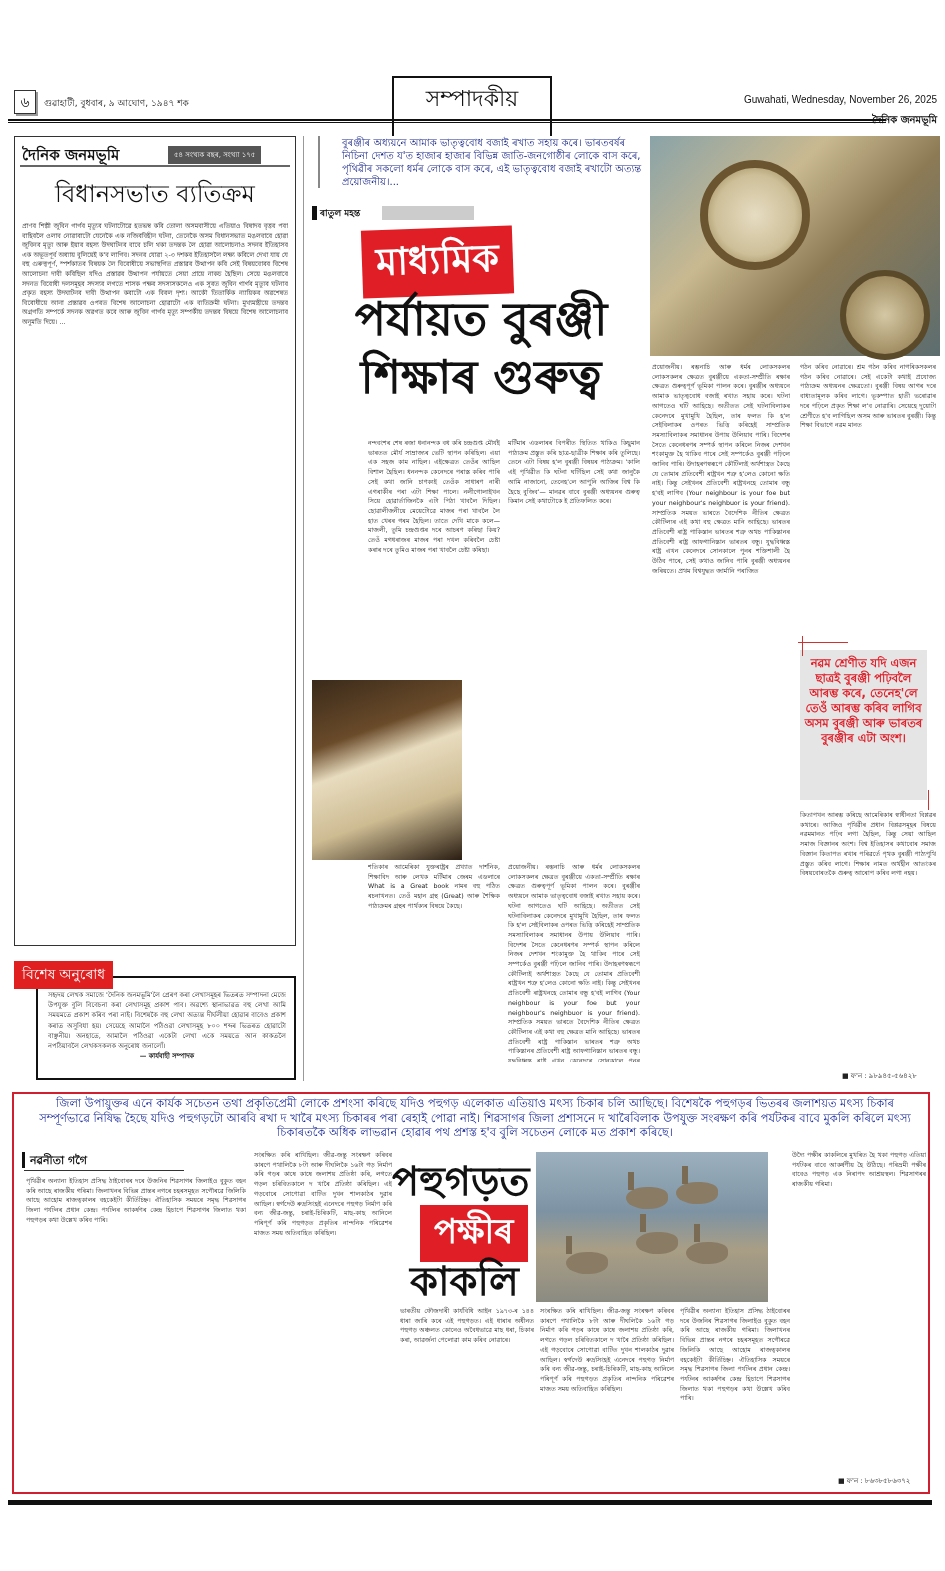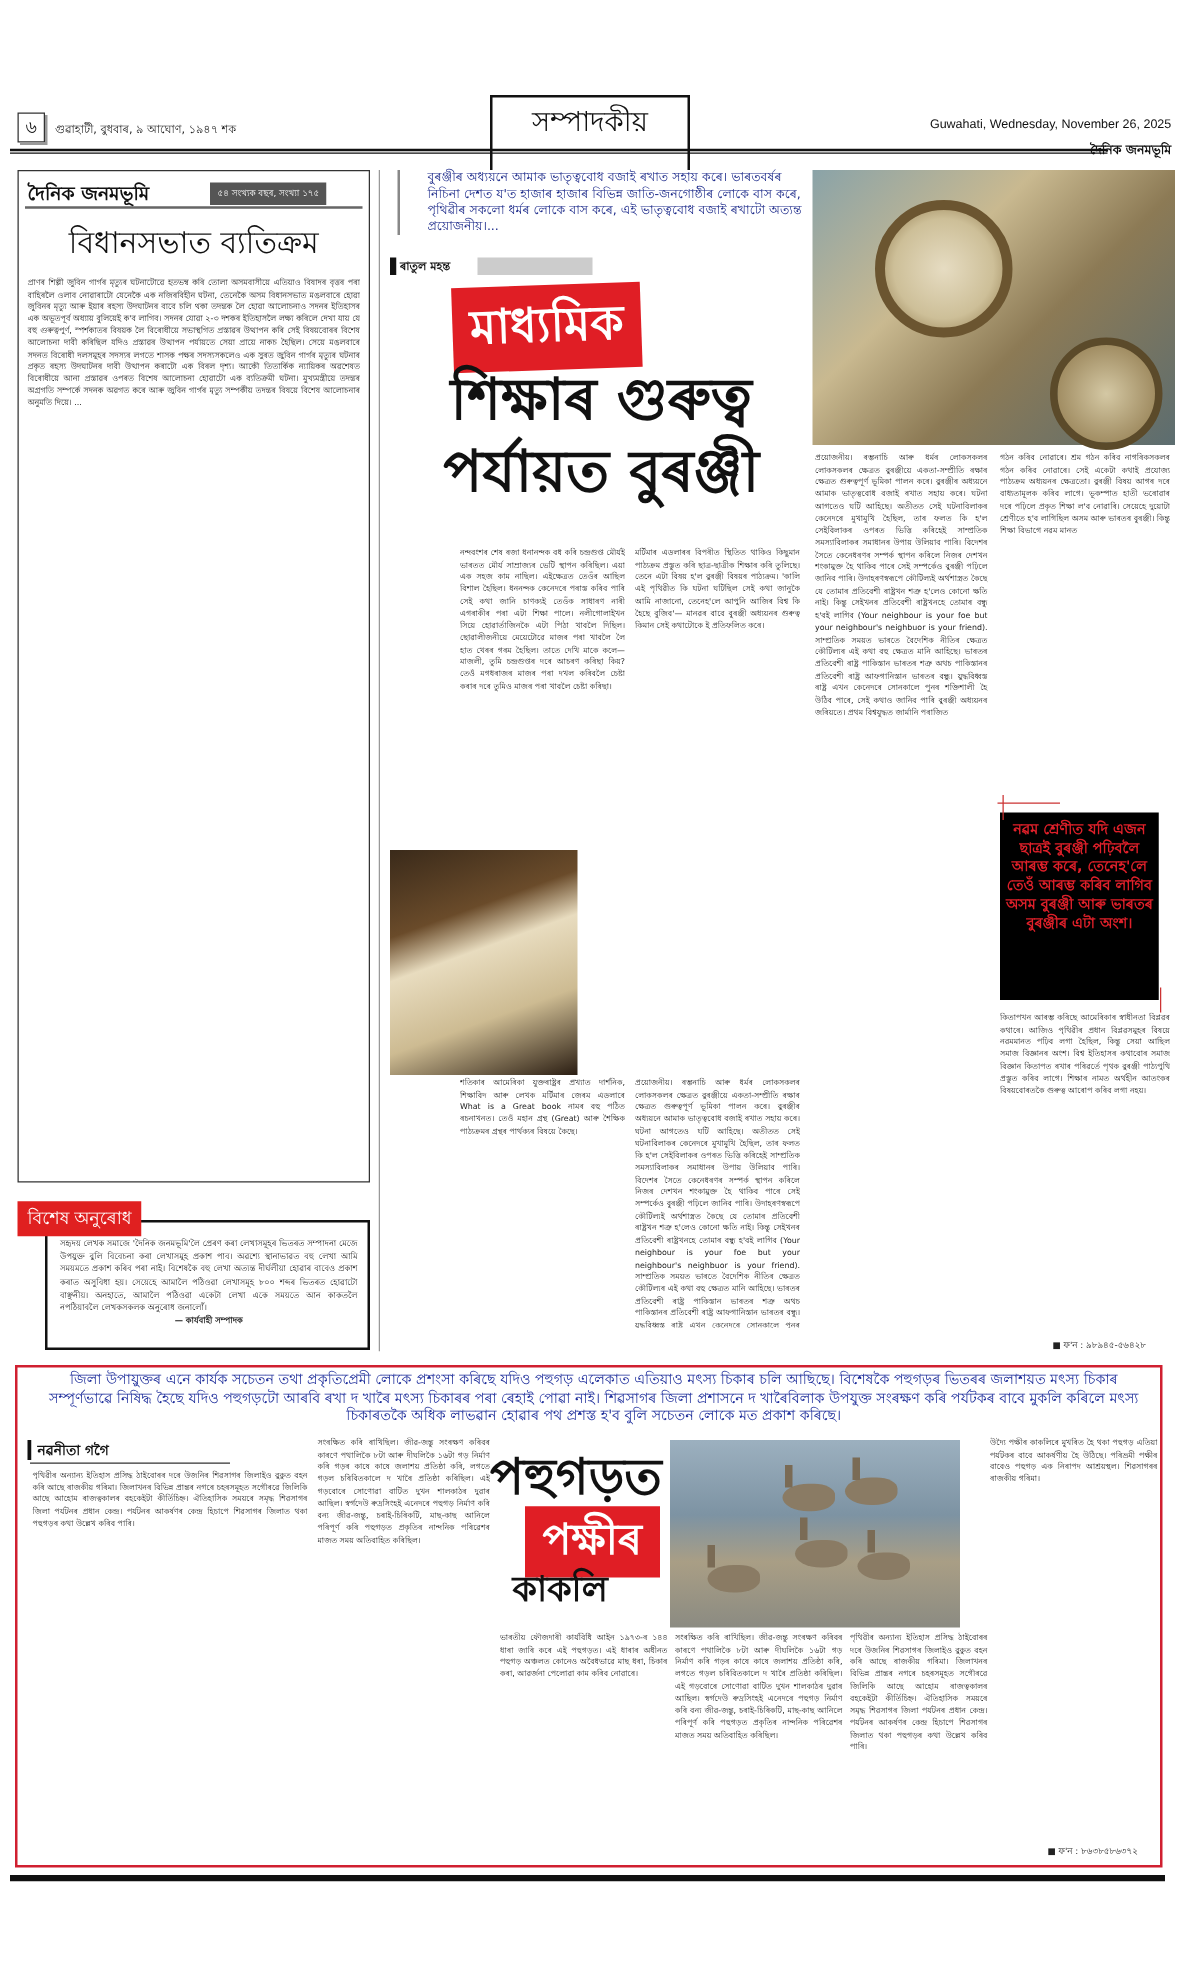--- a/index.html
+++ b/index.html
@@ -28,32 +28,32 @@
   .author-bar{left:312px;top:206px;width:5px;height:14px;background:#111}
   .author{left:320px;top:206px;font-size:9px;font-weight:bold}
   .author-mask{left:382px;top:206px;width:92px;height:14px;background:#ccc}
   .kicker{left:362px;top:228px;background:#e01e25;color:#fff;font-size:38px;padding:2px 14px;transform:rotate(-2deg);font-family:"DejaVu Serif",serif;font-weight:bold}
   .headline{left:316px;top:290px;width:330px;text-align:center;font-size:46px;line-height:58px;font-weight:bold;font-family:"DejaVu Serif",serif}
   .body-col{font-size:6.3px;line-height:9.7px;text-align:justify;color:#222;overflow:hidden}
   .photo-map{left:650px;top:136px;width:290px;height:220px;background:linear-gradient(135deg,#8aa3a8 0%,#c9b990 35%,#8c7a55 60%,#5c6d70 100%)}
   .compass{left:700px;top:160px;width:110px;height:110px;border-radius:50%;border:8px solid #6b5530;background:radial-gradient(circle,#e6dcc2 0%,#cdbf98 60%,#8a7345 100%)}
   .compass2{left:840px;top:270px;width:90px;height:90px;border-radius:50%;border:6px solid #5b4a2a;background:radial-gradient(circle,#d4c8a4,#8c7548)}
   .photo-book{left:312px;top:680px;width:150px;height:180px;background:linear-gradient(160deg,#3a2a1a 0%,#6a4b2a 30%,#e8dcbf 45%,#cdbb92 70%,#2a1d12 100%)}
-  .pull-quote{left:800px;top:650px;width:127px;height:150px;background:#000000;color:#e0202a;font-size:11.5px;line-height:15px;text-align:center;padding:6px 4px;font-weight:bold}
+  .pull-quote{left:800px;top:650px;width:127px;height:150px;background:#e5e5e5;color:#e0202a;font-size:11.5px;line-height:15px;text-align:center;padding:6px 4px;font-weight:bold}
   .pq-line{background:#c33;}
   .phone{font-size:7px;color:#222}
   
   .bottom-box{left:12px;top:1092px;width:918px;height:402px;border:2px solid #d02030}
   .bottom-deck{left:30px;top:1096px;width:890px;text-align:center;font-size:11.4px;line-height:14.5px;color:#1b2b9a}
   .b-author-bar{left:22px;top:1152px;width:3px;height:16px;background:#111}
   .b-author{left:30px;top:1152px;font-size:11px;font-weight:bold}
   .b-rule{left:24px;top:1170px;width:160px;height:1px;background:#333}
   .bh1{left:392px;top:1150px;font-size:40px;font-weight:bold;font-family:"DejaVu Serif",serif}
   .bh2{left:420px;top:1205px;background:#e01e25;color:#fff;font-size:34px;font-weight:bold;padding:0 14px;font-family:"DejaVu Serif",serif}
-  .bh3{left:410px;top:1250px;font-size:28px;font-weight:bold;font-family:"DejaVu Serif",serif}
+  .bh3{left:410px;top:1250px;font-size:40px;font-weight:bold;font-family:"DejaVu Serif",serif}
   .bird-photo{left:536px;top:1152px;width:232px;height:150px;background:linear-gradient(180deg,#9cb0bf 0%,#7d93a3 40%,#a99e85 65%,#8b8b82 100%)}
   .goose{position:absolute;width:42px;height:22px;border-radius:50% 40% 45% 50%;background:#8a7b64}
   .goose-neck{position:absolute;width:6px;height:18px;background:#7a6b55}
   .bottom-rule{left:8px;top:1500px;width:924px;height:5px;background:#111}
 </style>
 </head>
 <body>
 
 <div class="abs pg-num">৬</div>
 <div class="abs date-as">গুৱাহাটী, বুধবাৰ, ৯ আঘোণ, ১৯৪৭ শক</div>
@@ -80,22 +80,22 @@
 <div class="abs author-bar"></div>
 <div class="abs author">ৰাতুল মহন্ত</div>
 <div class="abs author-mask"></div>
 
 <div class="abs photo-map"></div>
 <div class="abs compass"></div>
 <div class="abs compass2"></div>
 
 <div class="abs kicker">মাধ্যমিক</div>
 <div class="abs headline">
+  <div>পৰ্যায়ত বুৰঞ্জী</div>
   <div>শিক্ষাৰ গুৰুত্ব</div>
-  <div>পৰ্যায়ত বুৰঞ্জী</div>
 </div>
 
 <div class="abs body-col" style="left:368px;top:438px;width:132px;height:240px">নন্দবংশৰ শেষ ৰজা ধনানন্দক বধ কৰি চন্দ্ৰগুপ্ত মৌৰ্যই ভাৰতত মৌৰ্য সাম্ৰাজ্যৰ ভেটি স্থাপন কৰিছিল। এয়া এক সহজ কাম নাছিল। এইক্ষেত্ৰত তেওঁৰ আছিল বিশাল হৈছিল। ধননন্দক কেনেদৰে পৰাস্ত কৰিব পাৰি সেই কথা জানি চাণক্যই তেওঁক সাধাৰণ নাৰী এগৰাকীৰ পৰা এটা শিক্ষা পালে। নলীগোলাইখন সিয়ে হোৱাৰ্তাজিনকৈ এটা পিঠা খাবলৈ দিছিল। ছোৱালীজনীয়ে মেয়েটোৱে মাজৰ পৰা খাবলৈ লৈ হাত খেৰৰ গৰম হৈছিল। তাতে দেখি মাকে কলে— মাজলী, তুমি চন্দ্ৰগুপ্তৰ দৰে আচৰণ কৰিছা কিয়? তেওঁ মগধৰাজৰ মাজৰ পৰা দখল কৰিবলৈ চেষ্টা কৰাৰ দৰে তুমিও মাজৰ পৰা খাবলৈ চেষ্টা কৰিছা।</div>
 <div class="abs body-col" style="left:508px;top:438px;width:132px;height:420px">মৰ্টিমাৰ এডলাৰৰ বিপৰীত স্থিতিত থাকিও কিছুমান পাঠ্যক্ৰম প্ৰস্তুত কৰি ছাত্ৰ-ছাত্ৰীক শিক্ষাৰ কৰি তুলিছে। তেনে এটা বিষয় হ'ল বুৰঞ্জী বিষয়ৰ পাঠ্যক্ৰম। 'কালি এই পৃথিৱীত কি ঘটনা ঘটিছিল সেই কথা জানুকৈ আমি নাজানো, তেনেহ'লে আপুনি আজিৰ বিশ্ব কি হৈছে বুজিব'— মানৱৰ বাবে বুৰঞ্জী অধ্যয়নৰ গুৰুত্ব কিমান সেই কথাটোকে ই প্ৰতিফলিত কৰে।</div>
 <div class="abs photo-book"></div>
 <div class="abs body-col" style="left:368px;top:862px;width:132px;height:210px">শতিকাৰ আমেৰিকা যুক্তৰাষ্ট্ৰৰ প্ৰখ্যাত দাৰ্শনিক, শিক্ষাবিদ আৰু লেখক মৰ্টিমাৰ জেৰম এডলাৰে What is a Great book নামৰ বহু পঠিত ৰচনাখনত। তেওঁ মহান গ্ৰন্থ (Great) আৰু শৈক্ষিক পাঠ্যক্ৰমৰ গ্ৰন্থৰ পাৰ্থক্যৰ বিষয়ে কৈছে।</div>
 <div class="abs body-col" style="left:508px;top:862px;width:132px;height:200px">প্ৰয়োজনীয়। ৰম্ভনাচি আৰু ধৰ্মৰ লোকসকলৰ লোকসকলৰ ক্ষেত্ৰত বুৰঞ্জীয়ে একতা-সম্প্ৰীতি ৰক্ষাৰ ক্ষেত্ৰত গুৰুত্বপূৰ্ণ ভূমিকা পালন কৰে। বুৰঞ্জীৰ অধ্যয়নে আমাক ভাতৃত্ববোধ বজাই ৰখাত সহায় কৰে। ঘটনা আগতেও ঘটি আহিছে। অতীতত সেই ঘটনাবিলাকৰ কেনেদৰে মুখামুখি হৈছিল, তাৰ ফলত কি হ'ল সেইবিলাকৰ ওপৰত ভিত্তি কৰিহেই সাম্প্ৰতিক সমস্যাবিলাকৰ সমাধানৰ উপায় উলিয়াব পাৰি। বিদেশৰ সৈতে কেনেধৰণৰ সম্পৰ্ক স্থাপন কৰিলে নিজৰ দেশখন শংকামুক্ত হৈ থাকিব পাৰে সেই সম্পৰ্কেও বুৰঞ্জী পঢ়িলে জানিব পাৰি। উদাহৰণস্বৰূপে কৌটিল্যই অৰ্থশাস্ত্ৰত কৈছে যে তোমাৰ প্ৰতিবেশী ৰাষ্ট্ৰখন শত্ৰু হ'লেও কোনো ক্ষতি নাই। কিন্তু সেইখনৰ প্ৰতিবেশী ৰাষ্ট্ৰখনহে তোমাৰ বন্ধু হ'বই লাগিব (Your neighbour is your foe but your neighbour's neighbuor is your friend). সাম্প্ৰতিক সময়ত ভাৰতে বৈদেশিক নীতিৰ ক্ষেত্ৰত কৌটিল্যৰ এই কথা বহু ক্ষেত্ৰত মানি আহিছে। ভাৰতৰ প্ৰতিবেশী ৰাষ্ট্ৰ পাকিস্তান ভাৰতৰ শত্ৰু অথচ পাকিস্তানৰ প্ৰতিবেশী ৰাষ্ট্ৰ আফগানিস্তান ভাৰতৰ বন্ধু। যুদ্ধবিধ্বস্ত ৰাষ্ট্ৰ এখন কেনেদৰে সোনকালে পুনৰ শক্তিশালী হৈ উঠিব পাৰে, সেই কথাও জানিব পাৰি বুৰঞ্জী অধ্যয়নৰ জৰিয়তে। প্ৰথম বিশ্বযুদ্ধত জাৰ্মানি পৰাজিত</div>
 <div class="abs body-col" style="left:652px;top:362px;width:138px;height:700px">প্ৰয়োজনীয়। ৰম্ভনাচি আৰু ধৰ্মৰ লোকসকলৰ লোকসকলৰ ক্ষেত্ৰত বুৰঞ্জীয়ে একতা-সম্প্ৰীতি ৰক্ষাৰ ক্ষেত্ৰত গুৰুত্বপূৰ্ণ ভূমিকা পালন কৰে। বুৰঞ্জীৰ অধ্যয়নে আমাক ভাতৃত্ববোধ বজাই ৰখাত সহায় কৰে। ঘটনা আগতেও ঘটি আহিছে। অতীতত সেই ঘটনাবিলাকৰ কেনেদৰে মুখামুখি হৈছিল, তাৰ ফলত কি হ'ল সেইবিলাকৰ ওপৰত ভিত্তি কৰিহেই সাম্প্ৰতিক সমস্যাবিলাকৰ সমাধানৰ উপায় উলিয়াব পাৰি। বিদেশৰ সৈতে কেনেধৰণৰ সম্পৰ্ক স্থাপন কৰিলে নিজৰ দেশখন শংকামুক্ত হৈ থাকিব পাৰে সেই সম্পৰ্কেও বুৰঞ্জী পঢ়িলে জানিব পাৰি। উদাহৰণস্বৰূপে কৌটিল্যই অৰ্থশাস্ত্ৰত কৈছে যে তোমাৰ প্ৰতিবেশী ৰাষ্ট্ৰখন শত্ৰু হ'লেও কোনো ক্ষতি নাই। কিন্তু সেইখনৰ প্ৰতিবেশী ৰাষ্ট্ৰখনহে তোমাৰ বন্ধু হ'বই লাগিব (Your neighbour is your foe but your neighbour's neighbuor is your friend). সাম্প্ৰতিক সময়ত ভাৰতে বৈদেশিক নীতিৰ ক্ষেত্ৰত কৌটিল্যৰ এই কথা বহু ক্ষেত্ৰত মানি আহিছে। ভাৰতৰ প্ৰতিবেশী ৰাষ্ট্ৰ পাকিস্তান ভাৰতৰ শত্ৰু অথচ পাকিস্তানৰ প্ৰতিবেশী ৰাষ্ট্ৰ আফগানিস্তান ভাৰতৰ বন্ধু। যুদ্ধবিধ্বস্ত ৰাষ্ট্ৰ এখন কেনেদৰে সোনকালে পুনৰ শক্তিশালী হৈ উঠিব পাৰে, সেই কথাও জানিব পাৰি বুৰঞ্জী অধ্যয়নৰ জৰিয়তে। প্ৰথম বিশ্বযুদ্ধত জাৰ্মানি পৰাজিত</div>
 <div class="abs body-col" style="left:800px;top:362px;width:136px;height:275px">গঠন কৰিব নোৱাৰে। শ্ৰম গঠন কৰিব নাগৰিকসকলৰ গঠন কৰিব নোৱাৰে। সেই একেটা কথাই প্ৰযোজ্য পাঠ্যক্ৰম অধ্যয়নৰ ক্ষেত্ৰতো। বুৰঞ্জী বিষয় আগৰ দৰে বাধ্যতামূলক কৰিব লাগে। ভূকম্পাত হাতী ভৰোৱাৰ দৰে পঢ়িলে প্ৰকৃত শিক্ষা ল'ব নোৱাৰি। সেয়েহে দুয়োটা শ্ৰেণীতে হ'ব লাগিছিল অসম আৰু ভাৰতৰ বুৰঞ্জী। কিন্তু শিক্ষা বিভাগে নৱম মানত</div>
 <div class="abs pull-quote">নৱম শ্ৰেণীত যদি এজন ছাত্ৰই বুৰঞ্জী পঢ়িবলৈ আৰম্ভ কৰে, তেনেহ'লে তেওঁ আৰম্ভ কৰিব লাগিব অসম বুৰঞ্জী আৰু ভাৰতৰ বুৰঞ্জীৰ এটা অংশ।</div>

